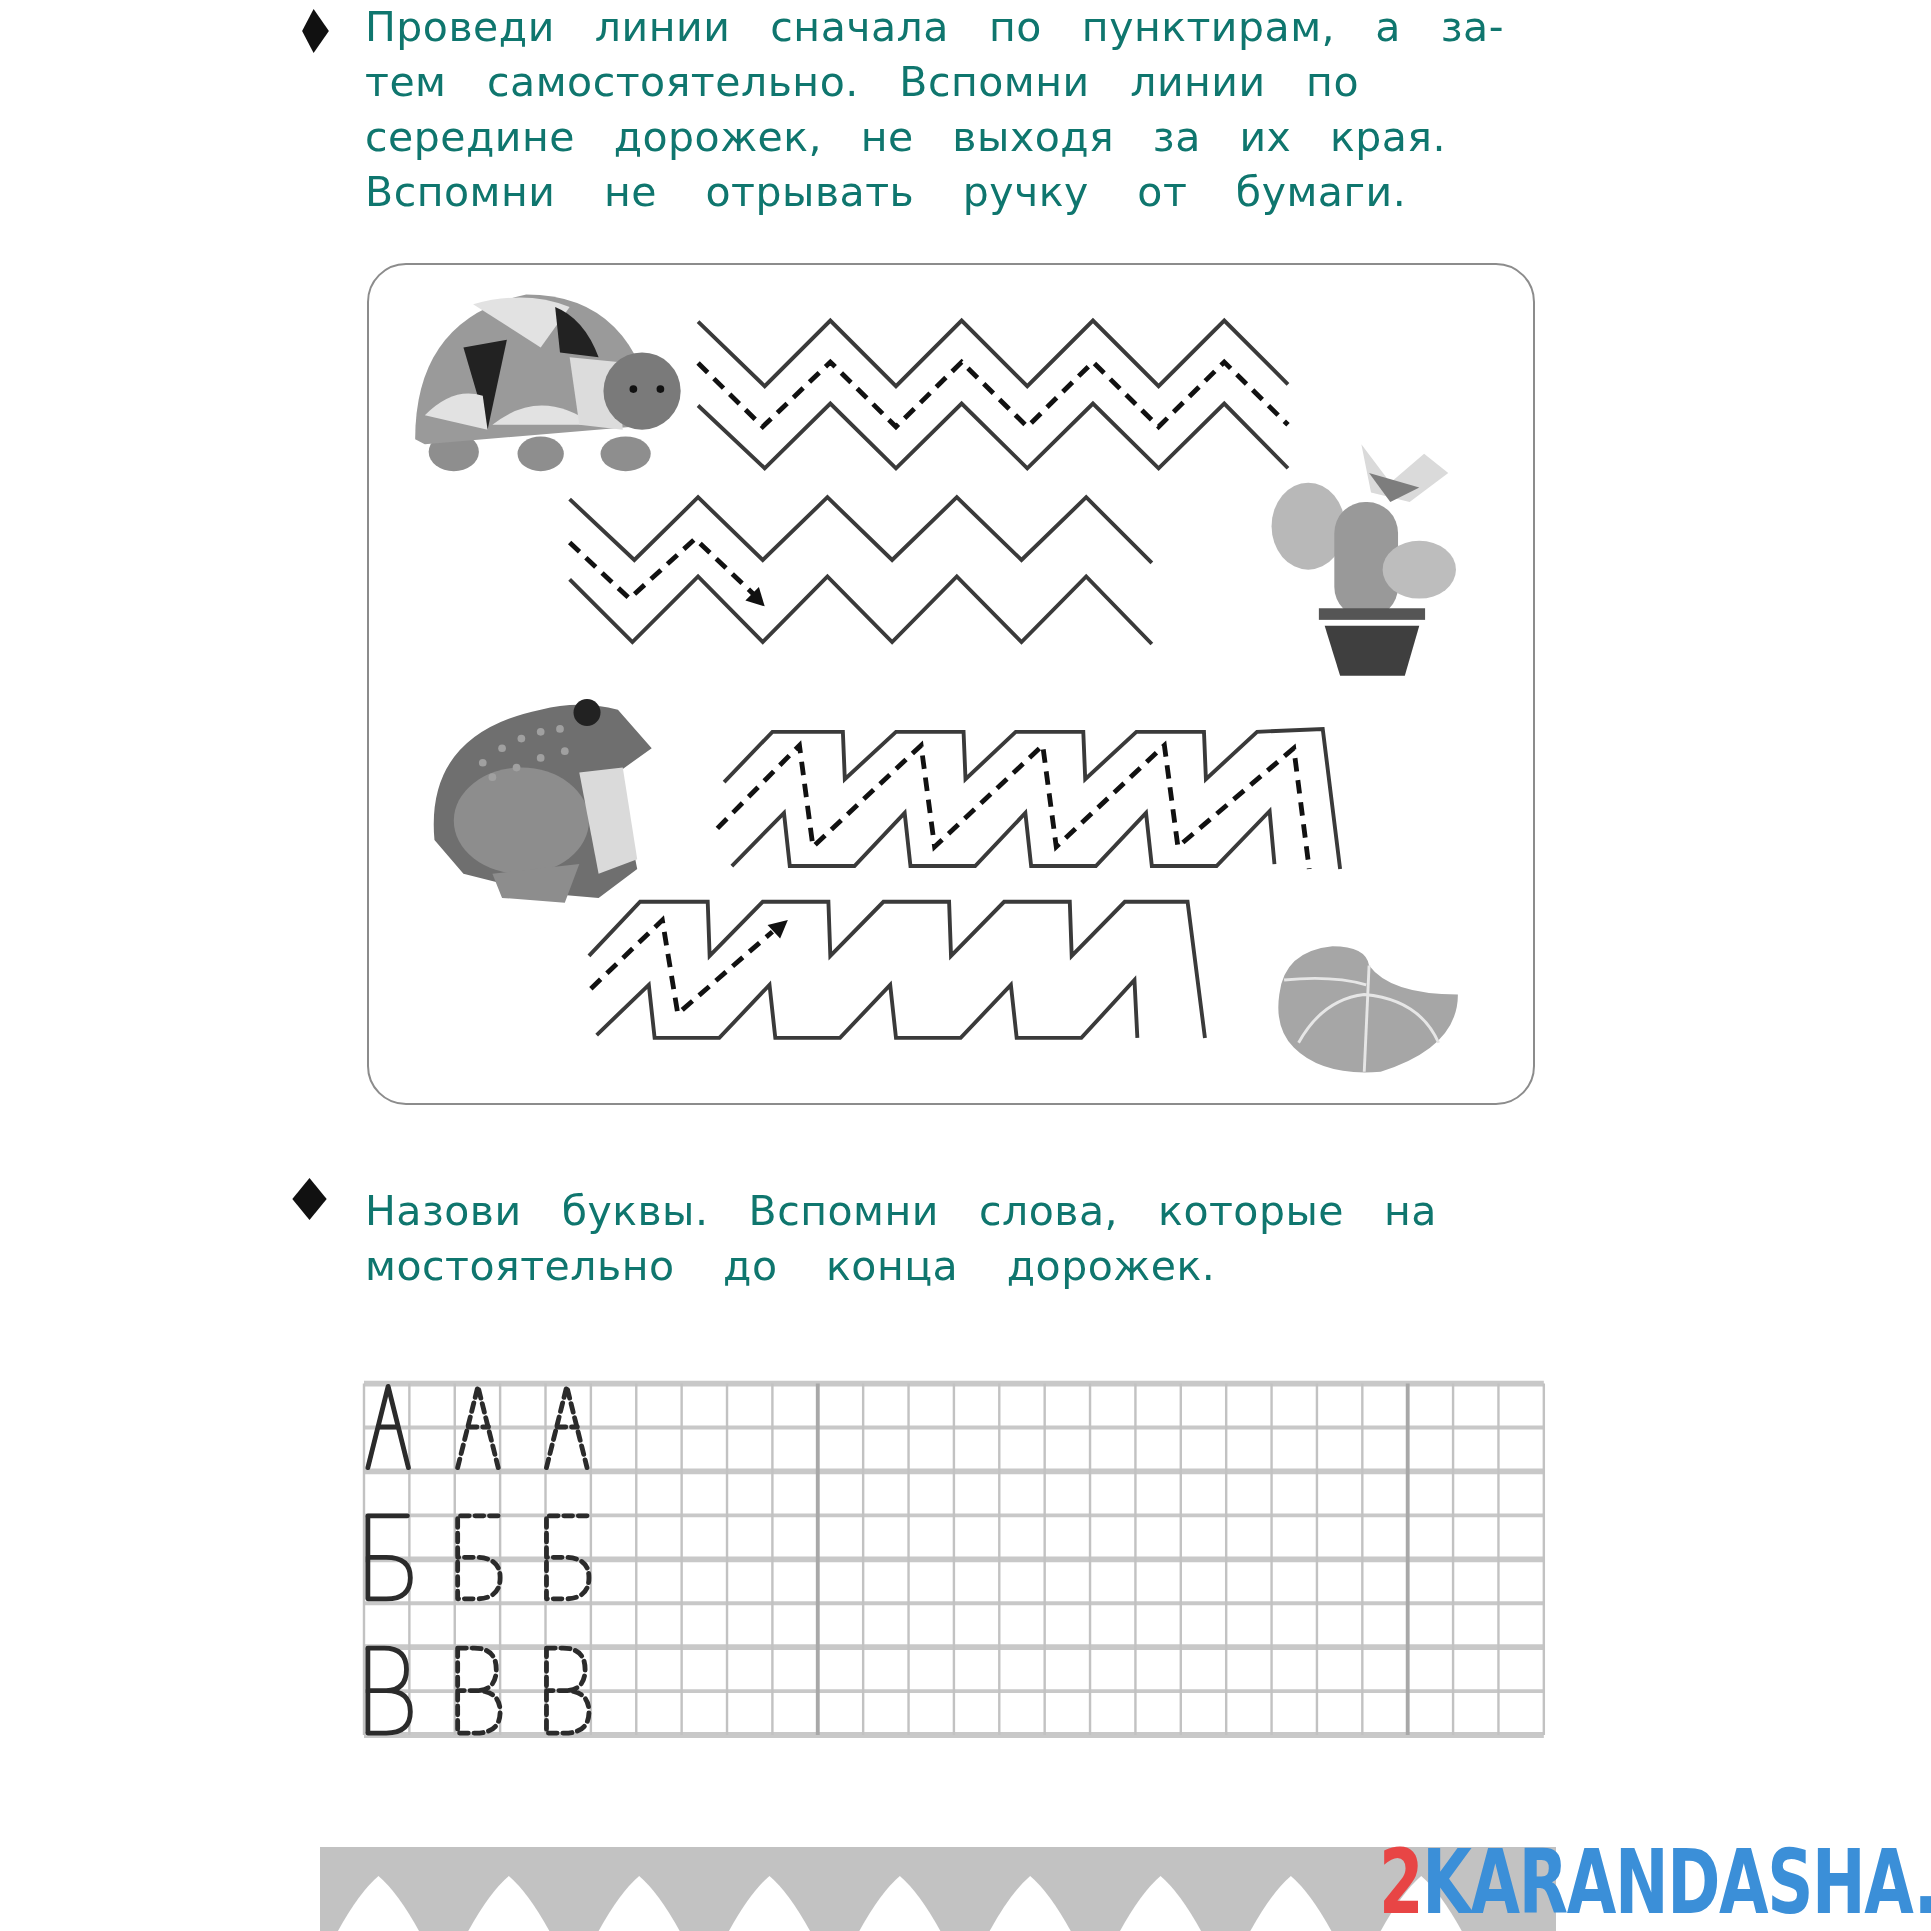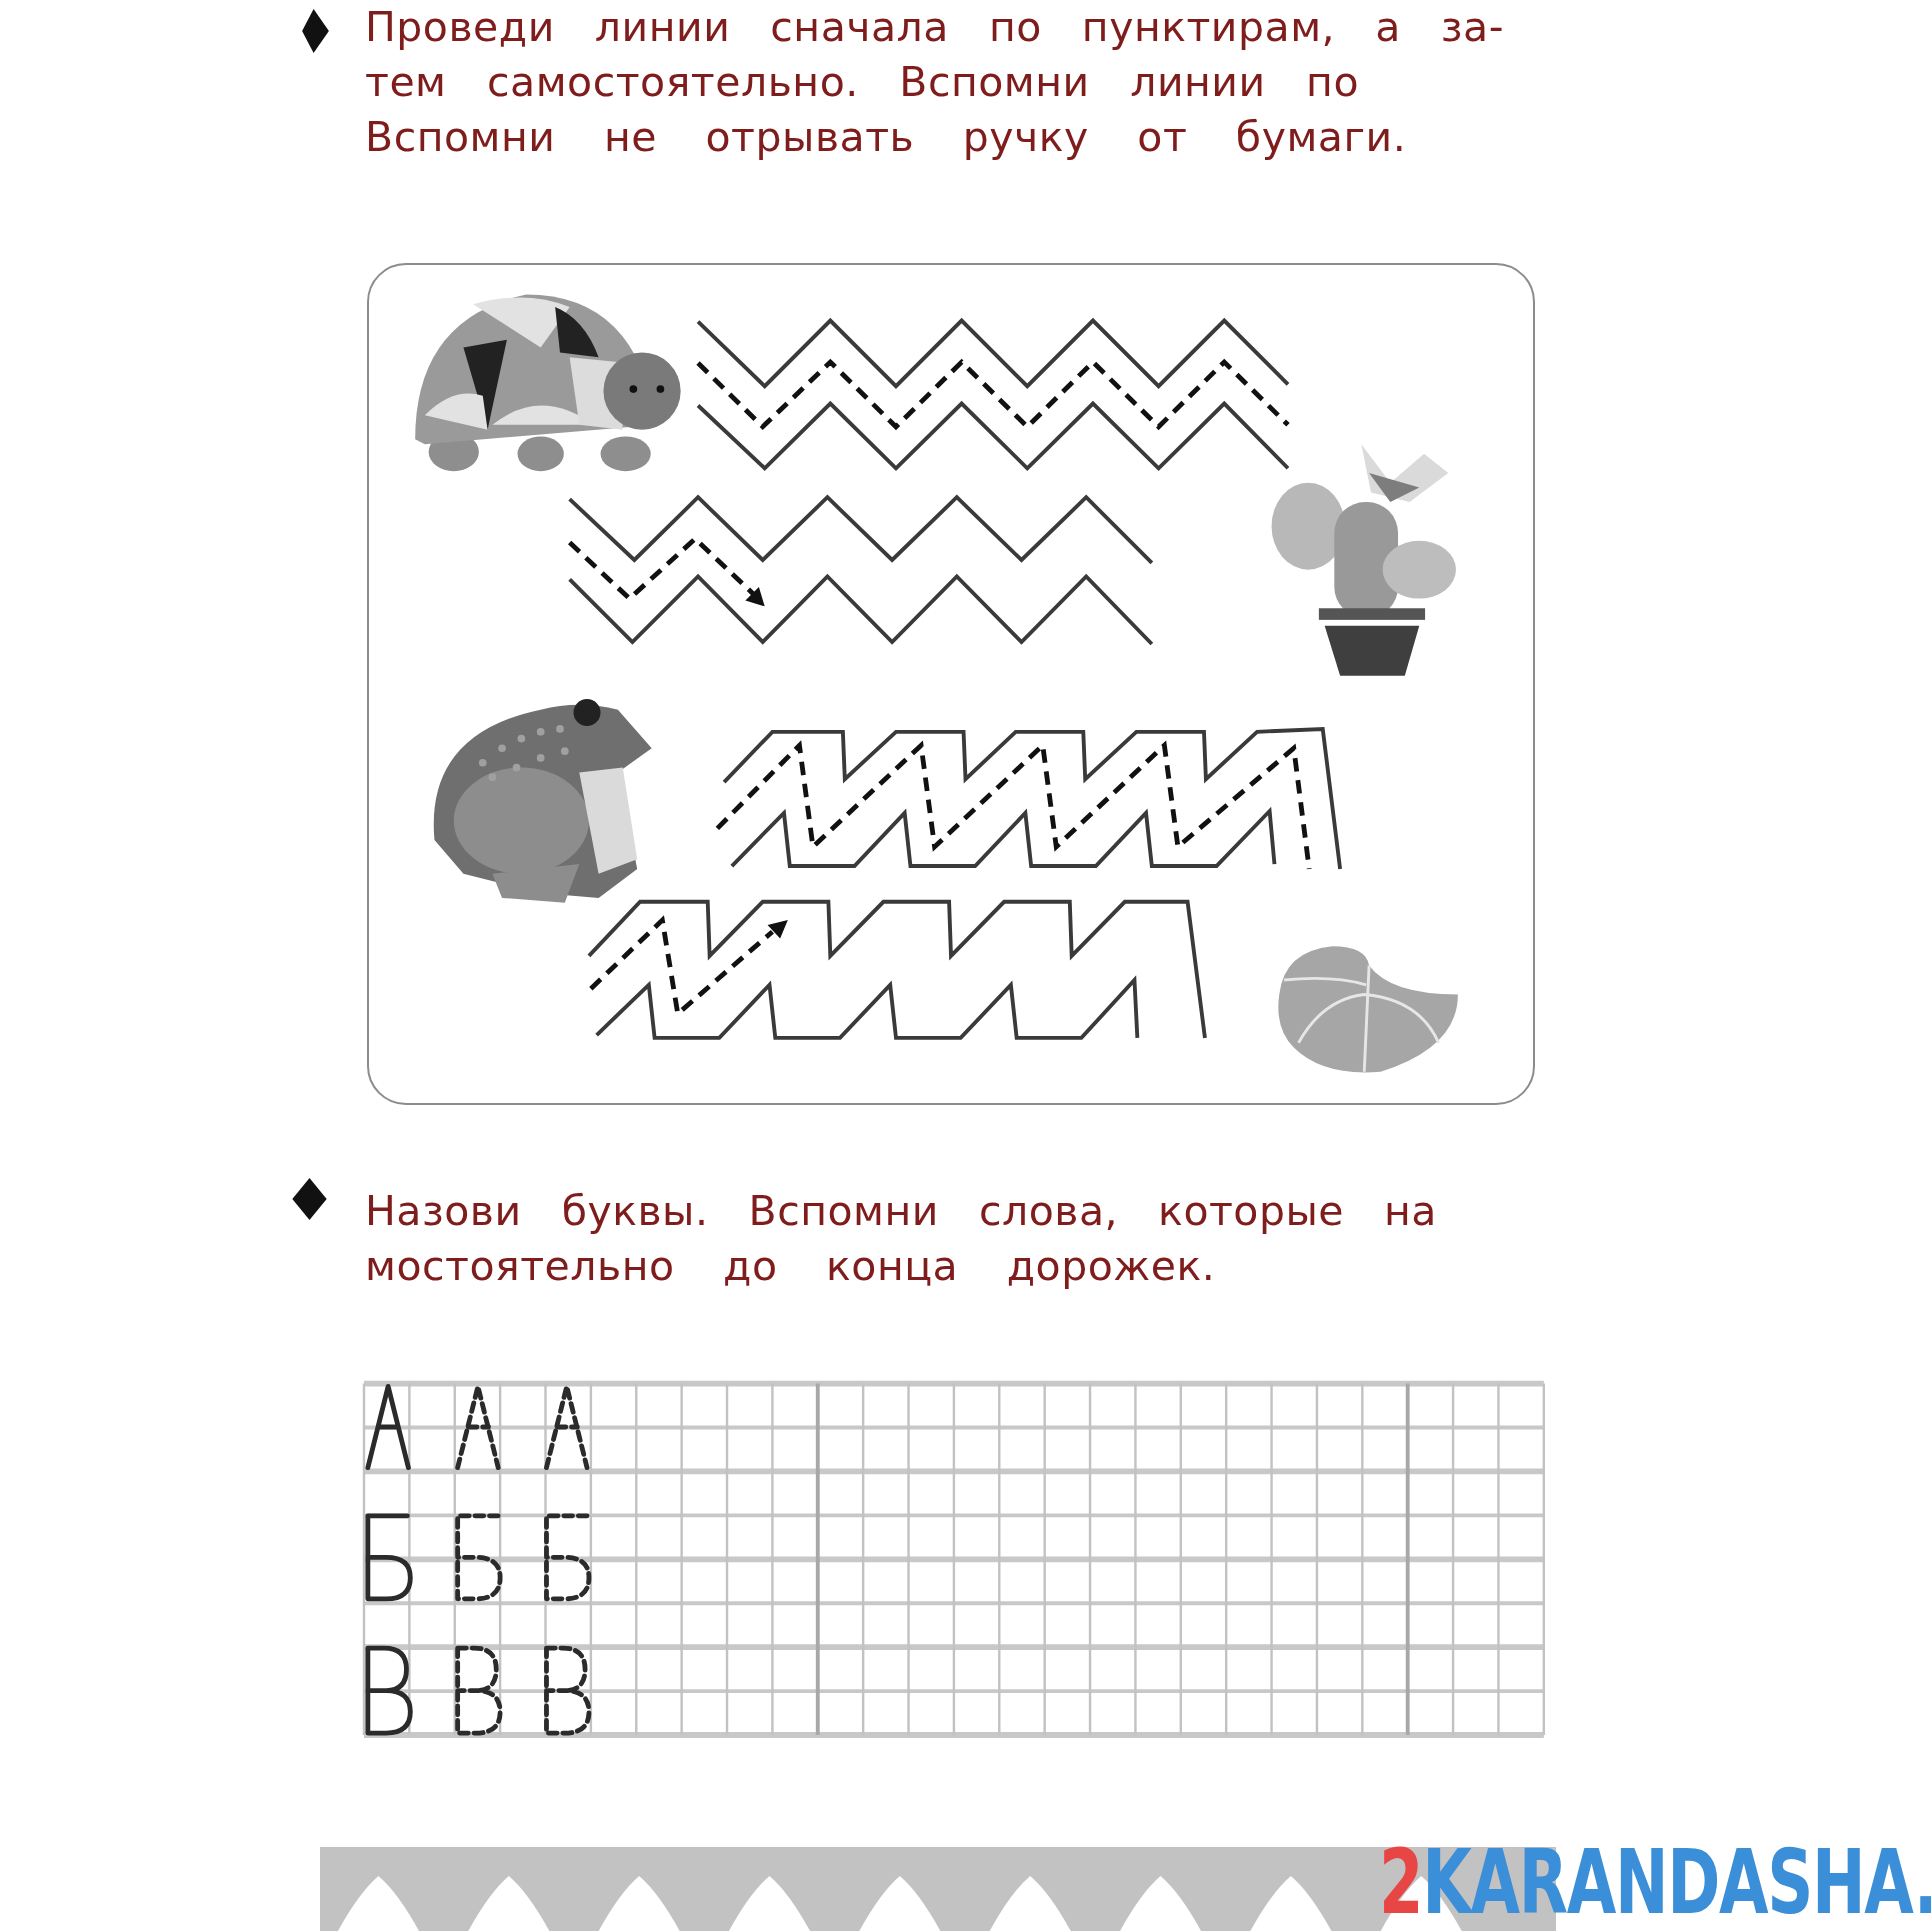--- a/index.html
+++ b/index.html
@@ -1,20 +1,20 @@
 <!DOCTYPE html>
 <html><head>
 <meta charset="utf-8">
 <style>
   html, body { margin:0; padding:0; background:#ffffff; }
   body { width:1931px; height:1931px; position:relative; overflow:hidden;
          font-family:"DejaVu Sans", sans-serif; color:#333333; }
   .bullet { position:absolute; width:29px; height:42px; }
   .para { position:absolute; left:365px; width:1139px; font-size:41px; line-height:55px;
-          word-spacing:13.5px; letter-spacing:0.5px; color:#7f1d1d; }
+          word-spacing:13.5px; letter-spacing:0.5px; color:#0f766e; }
   .para .ln { display:block; white-space:nowrap; text-align:justify; text-align-last:justify; }
   .para .ln.last { text-align-last:left; }
   .task-box { position:absolute; left:367px; top:263px; width:1168px; height:842px;
               border:2.9px solid #8c8c8c; border-radius:39px; box-sizing:border-box; }
   svg { position:absolute; left:0; top:0; overflow:visible; }
   .footer-band { position:absolute; left:320px; top:1847px; width:1236px; height:84px; background:#c2c2c2; }
   .watermark { position:absolute; left:1379px; top:1834px; font-family:"DejaVu Sans", sans-serif;
                font-weight:bold; font-size:89px; line-height:97px; letter-spacing:-1.9px;
                transform:scaleX(0.72); transform-origin:left top; white-space:nowrap; }
   .wm-2 { color:#e84545; }
@@ -22,20 +22,21 @@
 </style>
 </head>
 <body>
 
 <svg class="bullet" style="left:300px;top:8.7px;width:31px;height:44px;" viewBox="0 0 32 46">
   <polygon points="14,0 30,23 14,46 2,23" fill="#111"></polygon>
 </svg>
 <div class="para" style="top:0px;">
   <span class="ln">Проведи линии сначала по пунктирам, а за-</span>
   <span class="ln" style="width:994px;">тем самостоятельно. Вспомни линии по</span>
+  <span class="ln" style="width:1081px;">середине дорожек, не выходя за их края.</span>
   <span class="ln last" style="word-spacing:35px;">Вспомни не отрывать ручку от бумаги.</span>
 </div>
 
 <div class="task-box"></div>
 
 <svg width="1931" height="1931" viewBox="0 0 2000 2000">
 
   <g>
     <ellipse cx="648" cy="470" rx="26" ry="18" fill="#8e8e8e"></ellipse>
     <ellipse cx="470" cy="468" rx="26" ry="20" fill="#8e8e8e"></ellipse>

